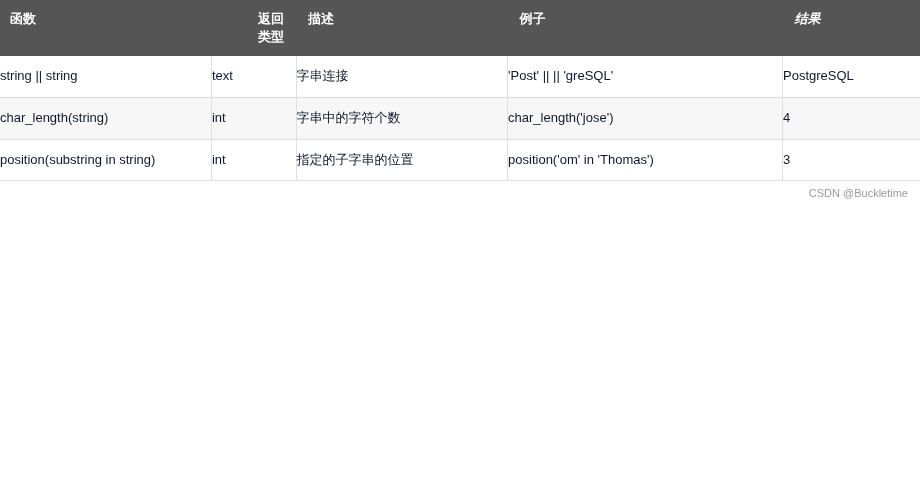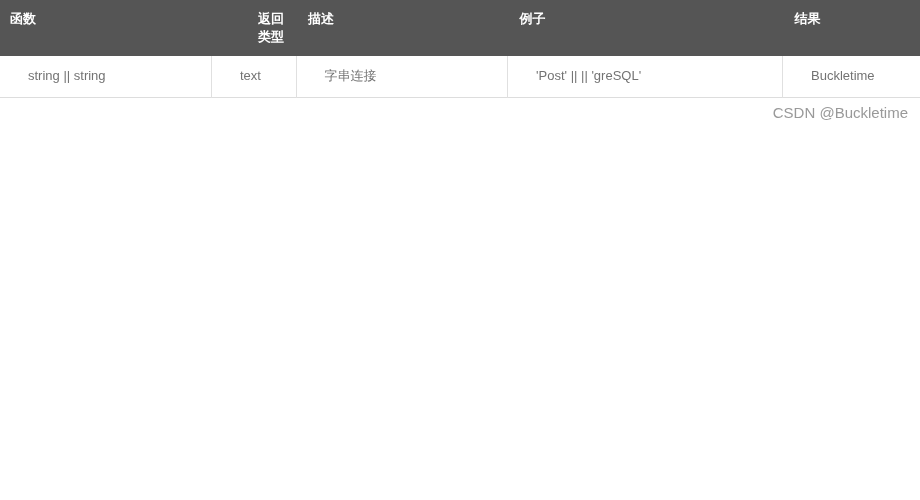--- a/index.html
+++ b/index.html
@@ -32,40 +32,40 @@
     tbody tr {
       border-bottom: 1px solid #ddd;
     }
     tbody tr:nth-child(even) {
       background-color: #f7f7f7;
     }
     tbody tr:nth-child(odd) {
       background-color: #fff;
     }
     tbody td {
-      padding: 10px 28px;
+      padding: 10px 0;
       vertical-align: top;
       border-right: 1px solid #e0e0e0;
-      color: #737373;
+      color: #0f172a;
       line-height: 1.6;
     }
     tbody td:last-child {
       border-right: none;
     }
     .footer {
       text-align: right;
-      font-size: 15px;
+      font-size: 11px;
       color: #999;
       padding: 6px 12px 4px;
     }
     .col-func { width: 200px; padding-left: 10px; }
     .col-ret  { width: 80px; }
     .col-desc { width: 200px; margin-top: 32px; }
     .col-ex   { width: 260px; }
-    .col-res  { width: 130px; }
+    .col-res  { width: 130px; font-style: italic; }
   </style>
 </head>
 <body>
 
 <table>
   <thead>
     <tr>
       <th class="col-func">函数</th>
       <th class="col-ret" style="white-space:pre-line;text-align:right;">返回
 类型</th>
@@ -73,17 +73,31 @@
       <th class="col-ex">例子</th>
       <th class="col-res">结果</th>
     </tr>
   </thead>
   <tbody id="table-body">
   <tr>
         <td>string || string</td>
         <td>text</td>
         <td>字串连接</td>
         <td>'Post' || || 'greSQL'</td>
-        <td>Buckletime</td>
+        <td>PostgreSQL</td>
+      </tr>
+      <tr>
+        <td>char_length(string)</td>
+        <td>int</td>
+        <td>字串中的字符个数</td>
+        <td>char_length('jose')</td>
+        <td>4</td>
+      </tr>
+      <tr>
+        <td>position(substring in string)</td>
+        <td>int</td>
+        <td>指定的子字串的位置</td>
+        <td>position('om' in 'Thomas')</td>
+        <td>3</td>
       </tr>
     </tbody>
 </table>
 <div class="footer">CSDN @Buckletime</div>
 
 </body></html>

